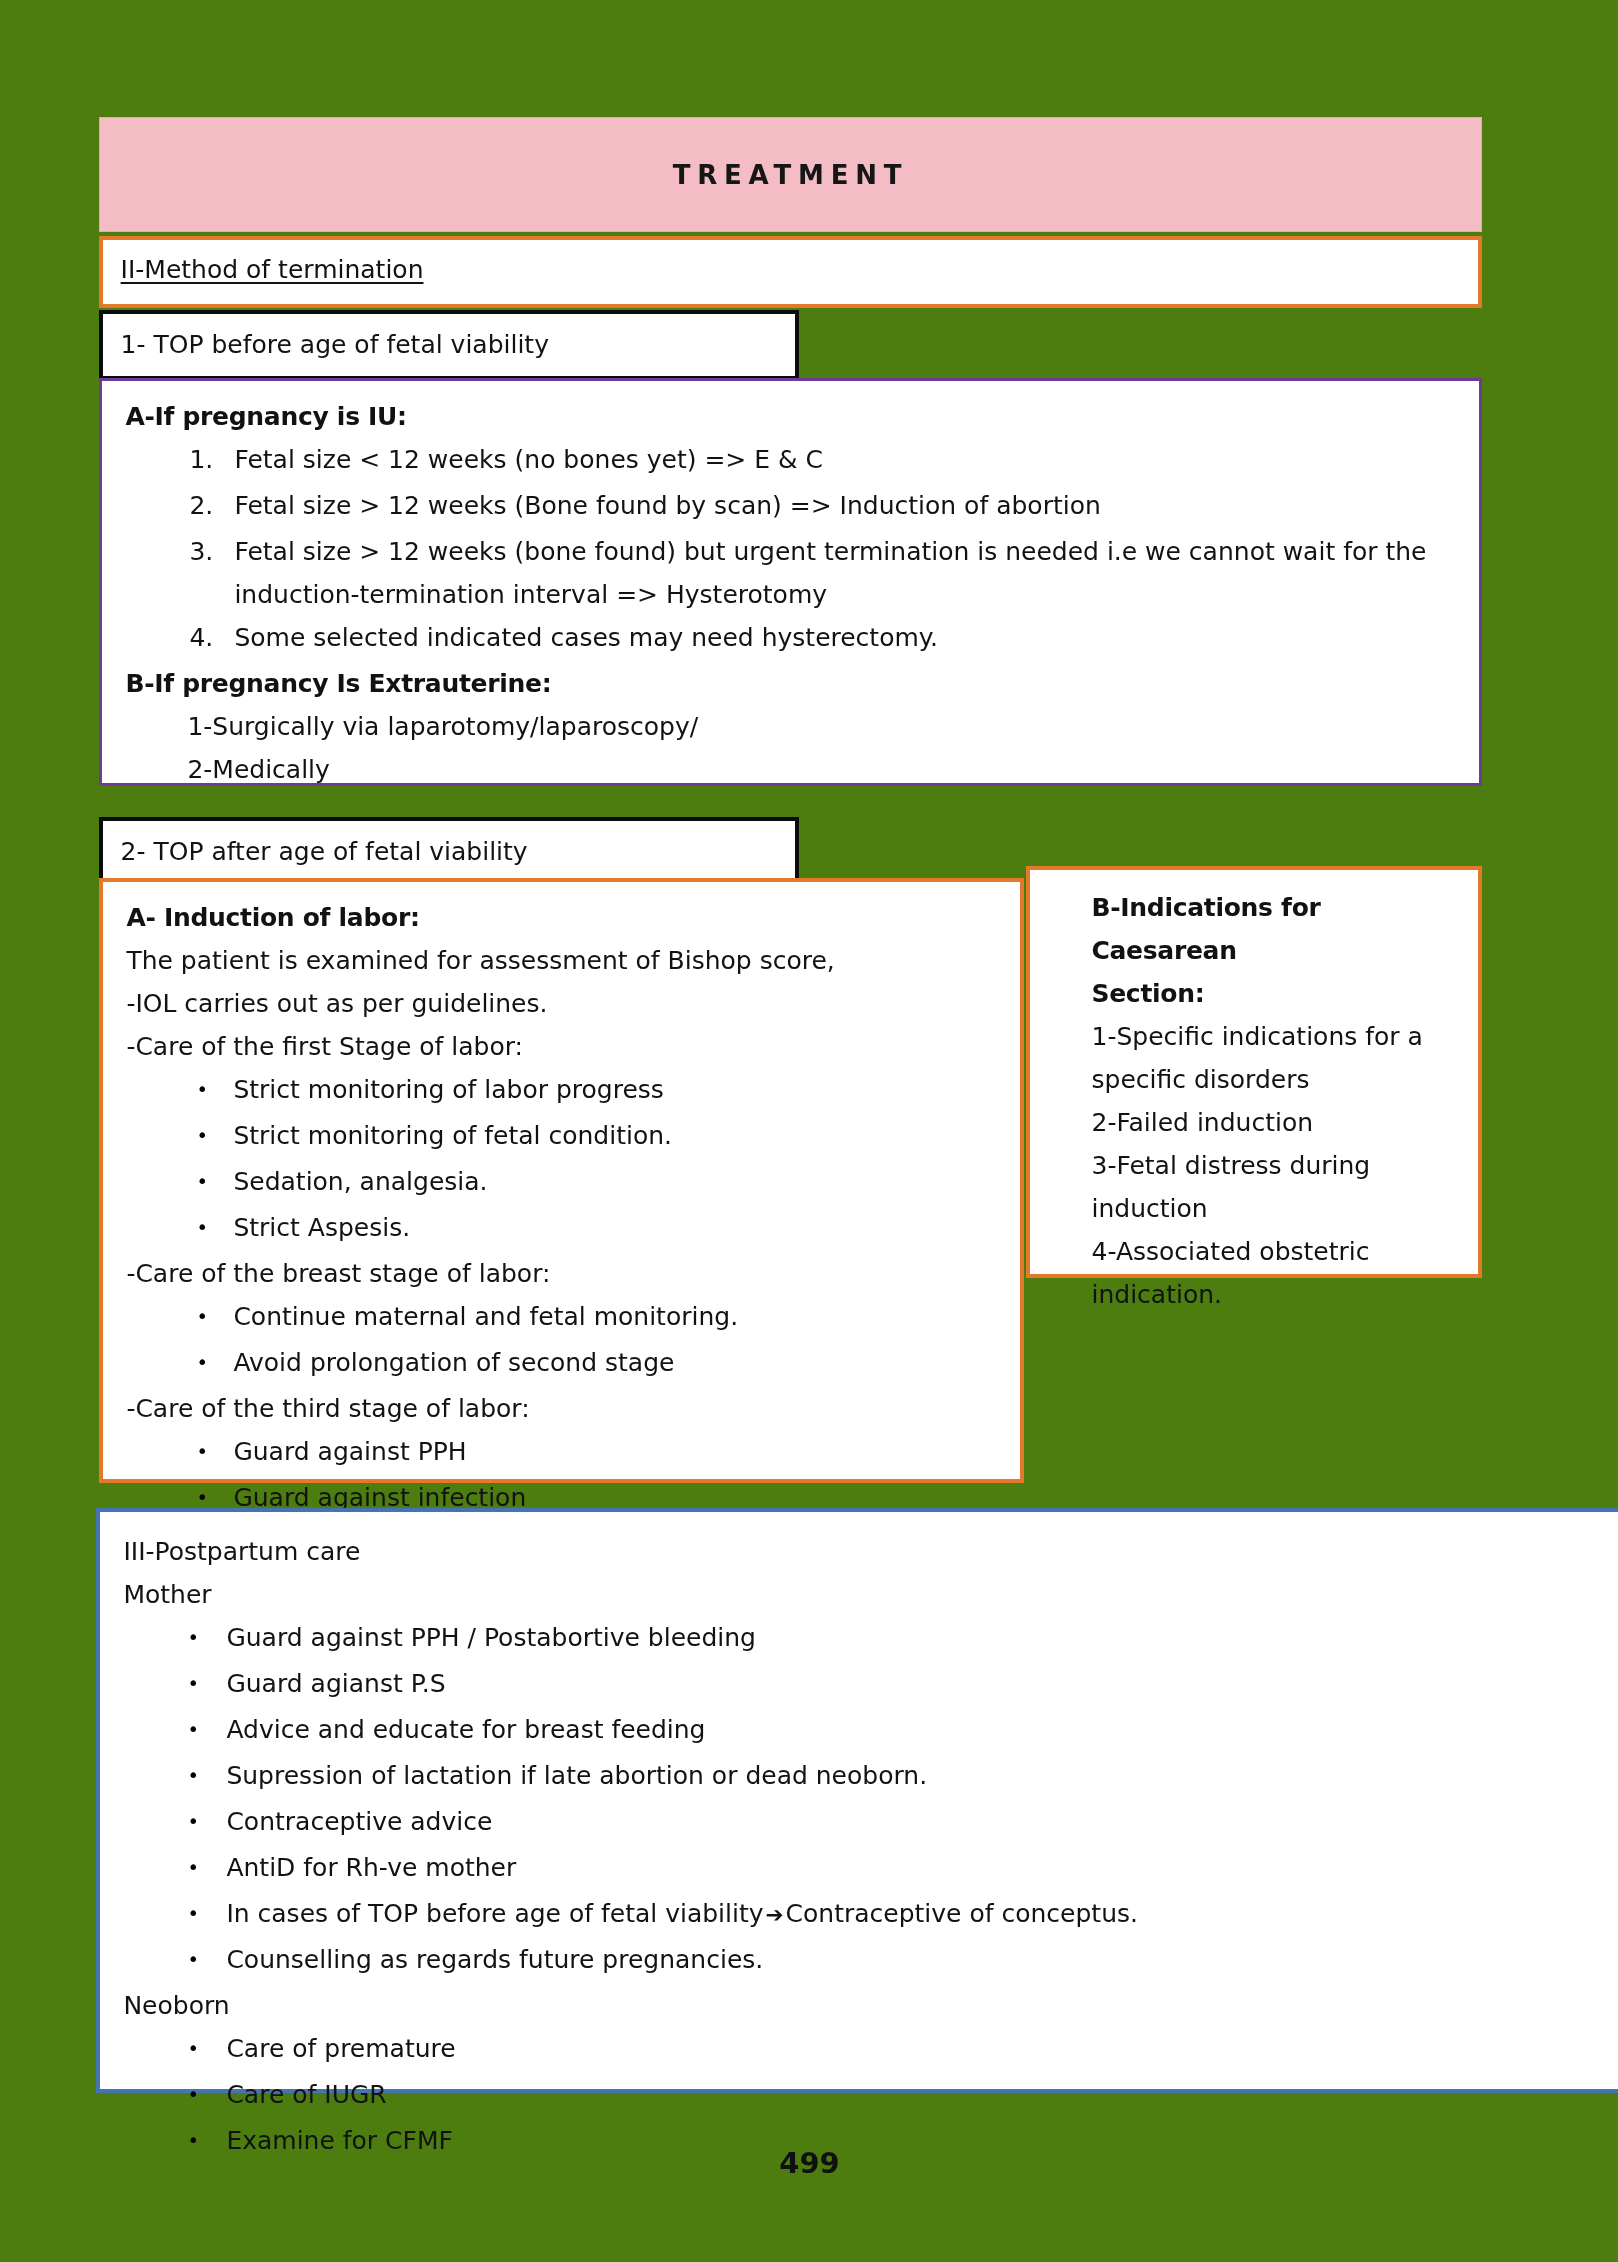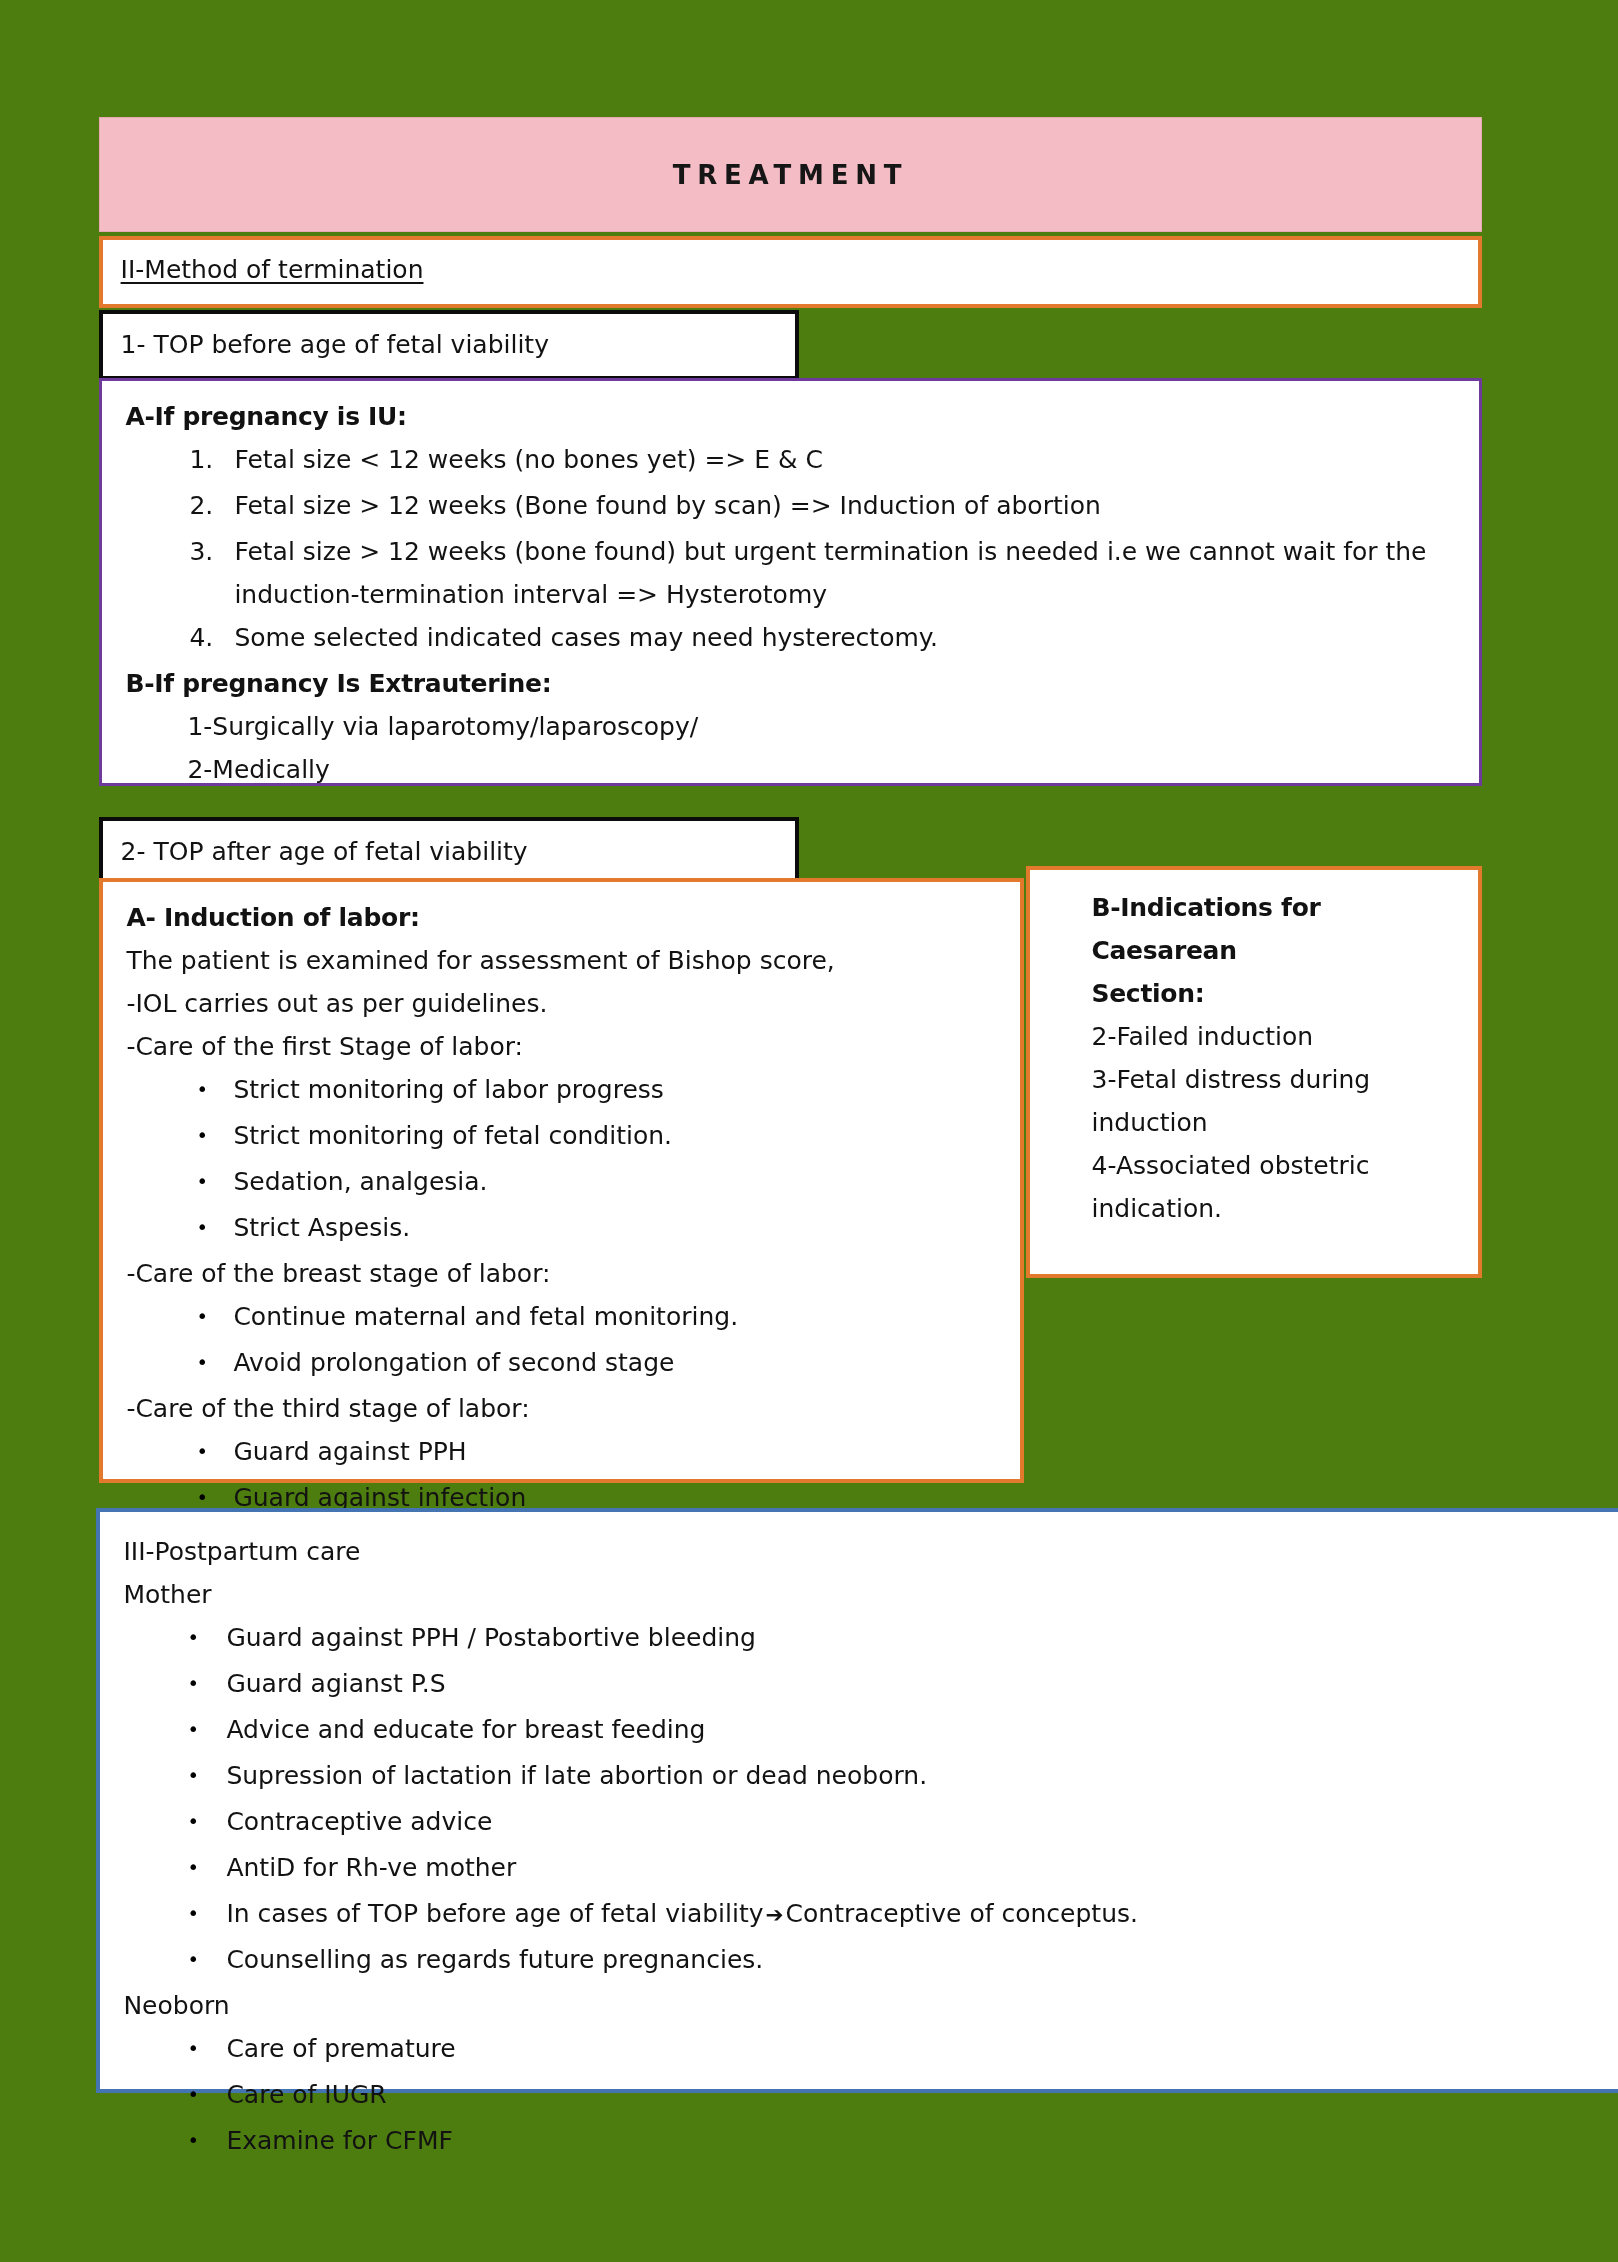--- a/index.html
+++ b/index.html
@@ -221,20 +221,21 @@
         <li><span class="dot">•</span><span class="t">Guard against PPH</span></li>
         <li><span class="dot">•</span><span class="t">Guard against infection</span></li>
       </ul>
     </div>
   </div>
 
   <div class="box box-orange" id="caesarean-box">
     <div id="caesarean-inner">
       <div class="t bold">B-Indications for Caesarean</div>
       <div class="t bold">Section:</div>
+      <div class="t">1-Specific indications for a specific disorders</div>
       <div class="t">2-Failed induction</div>
       <div class="t">3-Fetal distress during induction</div>
       <div class="t">4-Associated obstetric indication.</div>
     </div>
   </div>
 
   <div class="box box-blue" id="postpartum-box">
     <div id="postpartum-inner">
       <div class="t">III-Postpartum care</div>
       <div class="t">Mother</div>
@@ -254,15 +255,16 @@
 
       <div class="t">Neoborn</div>
       <ul class="bul-list">
         <li><span class="dot">•</span><span class="t">Care of premature</span></li>
         <li><span class="dot">•</span><span class="t">Care of IUGR</span></li>
         <li><span class="dot">•</span><span class="t">Examine for CFMF</span></li>
       </ul>
     </div>
   </div>
 
+  <div id="page-number">499</div>
 
 </div>
 
 
 </body></html>

